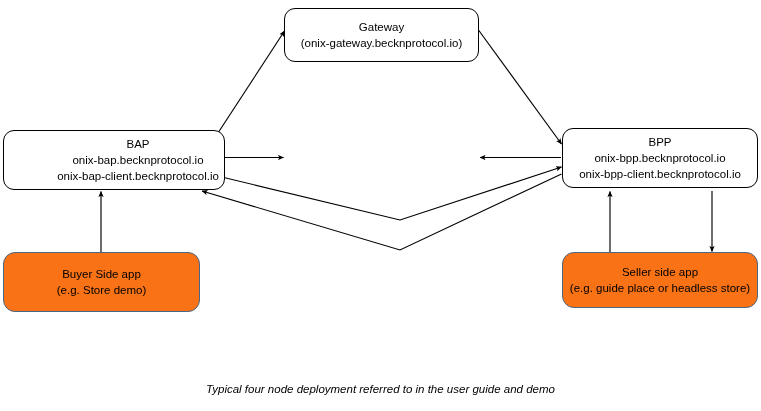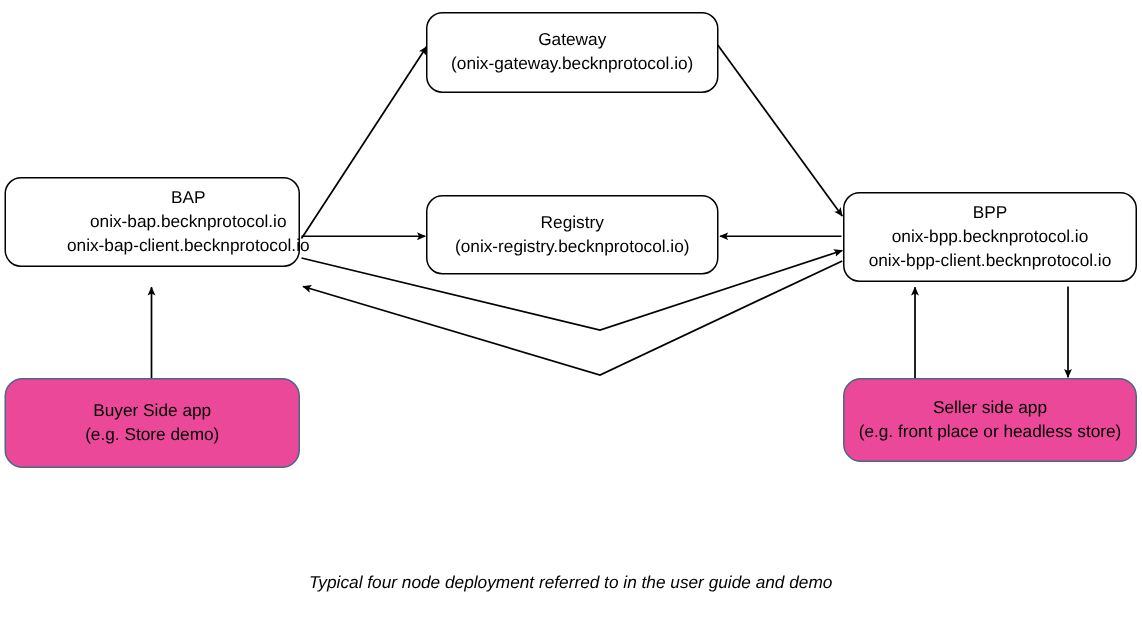--- a/index.html
+++ b/index.html
@@ -35,21 +35,21 @@
     align-items: center;
     justify-content: center;
     text-align: center;
     font-size: 11.5px;
     line-height: 16px;
     color: #000000;
     background: #ffffff;
     z-index: 2;
   }
   .node.filled {
-    background: #ec4899;
+    background: #f97316;
     border: 1.4px solid #4a6785;
     border-radius: 12px;
   }
   .node .ln {
     display: block;
     white-space: nowrap;
   }
   .caption {
     position: absolute;
     left: 0;
@@ -89,42 +89,38 @@
     <line x1="610" y1="252" x2="610" y2="191.5" stroke="#000000" stroke-width="1.15" marker-end="url(#arrowhead)"></line>
 
     <line x1="712" y1="191" x2="712" y2="251.5" stroke="#000000" stroke-width="1.15" marker-end="url(#arrowhead)"></line>
   </svg>
 
   <div class="node" style="left:284px; top:8px; width:195px; height:54px;">
     <span class="ln">Gateway</span>
     <span class="ln">(onix-gateway.becknprotocol.io)</span>
   </div>
 
-  <div class="node" style="left:3px; top:118px; width:197px; height:60px;padding-left:48px;">
+  <div class="node" style="left:3px; top:130px; width:222px; height:60px;padding-left:48px;">
     <span class="ln">BAP</span>
     <span class="ln">onix-bap.becknprotocol.io</span>
     <span class="ln">onix-bap-client.becknprotocol.io</span>
   </div>
 
-  <div class="node" style="left:284px; top:130px; width:195px; height:53px;">
-    <span class="ln">Registry</span>
-    <span class="ln">(onix-registry.becknprotocol.io)</span>
-  </div>
 
   <div class="node" style="left:562px; top:128px; width:196px; height:60px;justify-content:center;">
     <span class="ln">BPP</span>
     <span class="ln">onix-bpp.becknprotocol.io</span>
     <span class="ln">onix-bpp-client.becknprotocol.io</span>
   </div>
 
   <div class="node filled" style="left:3px; top:252px; width:197px; height:60px;">
     <span class="ln">Buyer Side app</span>
     <span class="ln">(e.g. Store demo)</span>
   </div>
 
   <div class="node filled" style="left:562px; top:252px; width:196px; height:56px;">
     <span class="ln">Seller side app</span>
-    <span class="ln">(e.g. front place or headless store)</span>
+    <span class="ln">(e.g. guide place or headless store)</span>
   </div>
 
   <div class="caption" style="top:383px;">Typical four node deployment referred to in the user guide and demo</div>
 
 </div>
 
 </body></html>

